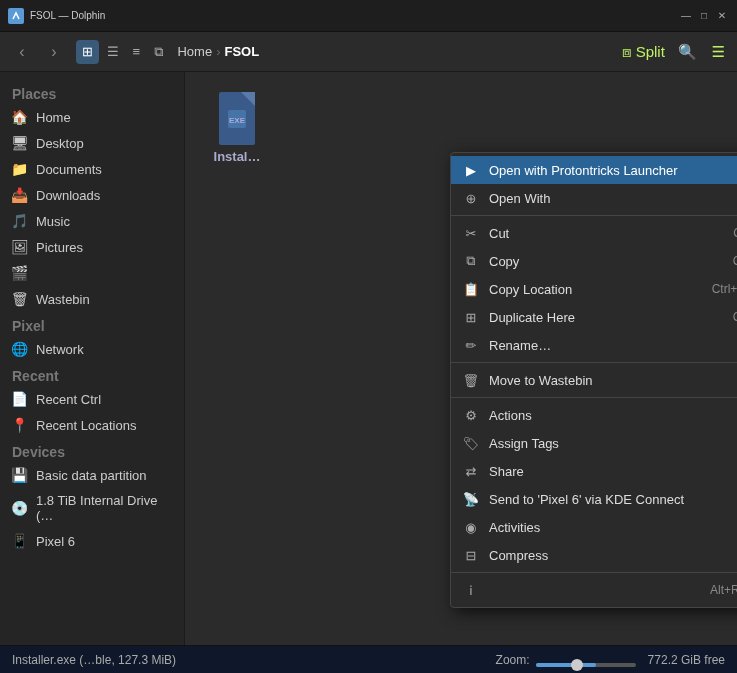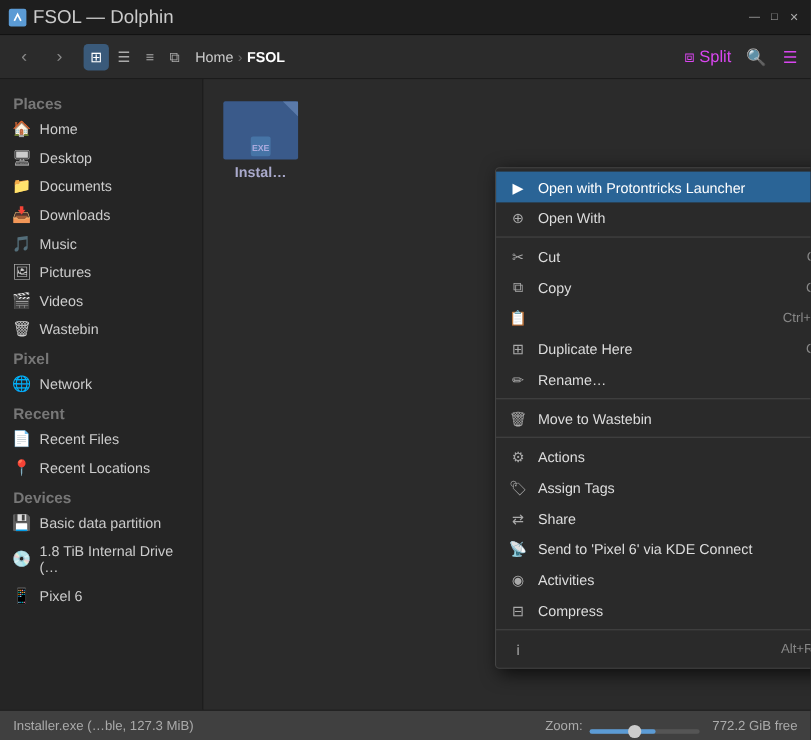--- a/index.html
+++ b/index.html
@@ -30,21 +30,21 @@
       gap: 6px;
     }
     .titlebar-icon {
       width: 16px; height: 16px;
       background: #5b9bd5;
       border-radius: 2px;
       display: flex; align-items: center; justify-content: center;
     }
     .titlebar-title {
       color: #ccc;
-      font-size: 17px;
+      font-size: 10px;
     }
     .titlebar-controls {
       display: flex;
       gap: 4px;
     }
     .titlebar-btn {
       width: 14px; height: 14px;
       border-radius: 50%;
       display: flex; align-items: center; justify-content: center;
       font-size: 10px;
@@ -84,21 +84,21 @@
       font-size: 13px;
       color: #ccc;
     }
     .breadcrumb-sep { color: #666; }
     .breadcrumb-current { color: #fff; font-weight: bold; }
     .toolbar-right {
       display: flex; gap: 6px; align-items: center;
     }
     .toolbar-icon-btn {
       background: transparent; border: none;
-      color: #d946ef; font-size: 15px;
+      color: #bef264; font-size: 15px;
       cursor: pointer;
       padding: 4px;
       border-radius: 4px;
     }
 
     
     .view-btns {
       display: flex; gap: 2px;
     }
     .view-btn {
@@ -161,25 +161,25 @@
       top: 20px;
       left: 20px;
     }
     .file-icon {
       width: 64px; height: 72px;
       position: relative;
       display: flex; flex-direction: column;
       align-items: center;
     }
     .file-icon-body {
-      width: 68px; height: 56px;
+      width: 36px; height: 56px;
       background: #3a5a8a;
       border-radius: 2px;
       position: relative;
-      display: flex; align-items: flex-end; justify-content: center;
+      display: flex; align-items: center; justify-content: center;
     }
     .file-icon-corner {
       position: absolute;
       top: 0; right: 0;
       width: 14px; height: 14px;
       background: #5a7aaa;
       clip-path: polygon(0 0, 100% 100%, 100% 0);
     }
     .file-icon-text {
       font-size: 13px; color: #aac; font-weight: bold;
@@ -229,21 +229,21 @@
     }
     .ctx-separator {
       height: 1px;
       background: #444;
       margin: 3px 0;
     }
 
     
     .statusbar {
       height: 28px;
-      background: #404040;
+      background: #0f172a;
       display: flex;
       align-items: center;
       padding: 0 12px;
       gap: 12px;
       border-top: 1px solid #111;
       font-size: 12px;
       color: #aaa;
     }
     .statusbar-text { flex: 1; }
     .zoom-section {
@@ -339,37 +339,36 @@
     <div class="sidebar-item">
       <span class="sidebar-item-icon">🎵</span>
       <span class="sidebar-item-label">Music</span>
     </div>
     <div class="sidebar-item">
       <span class="sidebar-item-icon">🖼</span>
       <span class="sidebar-item-label">Pictures</span>
     </div>
     <div class="sidebar-item">
       <span class="sidebar-item-icon">🎬</span>
-      <span class="sidebar-item-label">Videos</span>
     </div>
     <div class="sidebar-item">
       <span class="sidebar-item-icon">🗑</span>
       <span class="sidebar-item-label">Wastebin</span>
     </div>
 
     <div class="sidebar-section-label">Pixel</div>
     <div class="sidebar-item">
       <span class="sidebar-item-icon">🌐</span>
       <span class="sidebar-item-label">Network</span>
     </div>
 
     <div class="sidebar-section-label">Recent</div>
     <div class="sidebar-item">
       <span class="sidebar-item-icon">📄</span>
-      <span class="sidebar-item-label">Recent Files</span>
+      <span class="sidebar-item-label">Recent Ctrl</span>
     </div>
     <div class="sidebar-item">
       <span class="sidebar-item-icon">📍</span>
       <span class="sidebar-item-label">Recent Locations</span>
     </div>
 
     <div class="sidebar-section-label">Devices</div>
     <div class="sidebar-item">
       <span class="sidebar-item-icon">💾</span>
       <span class="sidebar-item-label">Basic data partition</span>
@@ -420,20 +419,21 @@
       </div>
 
       <div class="ctx-item">
         <span class="ctx-item-icon">⧉</span>
         <span class="ctx-item-label">Copy</span>
         <span class="ctx-item-shortcut">Ctrl+C</span>
       </div>
 
       <div class="ctx-item">
         <span class="ctx-item-icon">📋</span>
+        <span class="ctx-item-label">Copy Location</span>
         <span class="ctx-item-shortcut">Ctrl+Alt+C</span>
       </div>
 
       <div class="ctx-item">
         <span class="ctx-item-icon">⊞</span>
         <span class="ctx-item-label">Duplicate Here</span>
         <span class="ctx-item-shortcut">Ctrl+D</span>
       </div>
 
       <div class="ctx-item">

